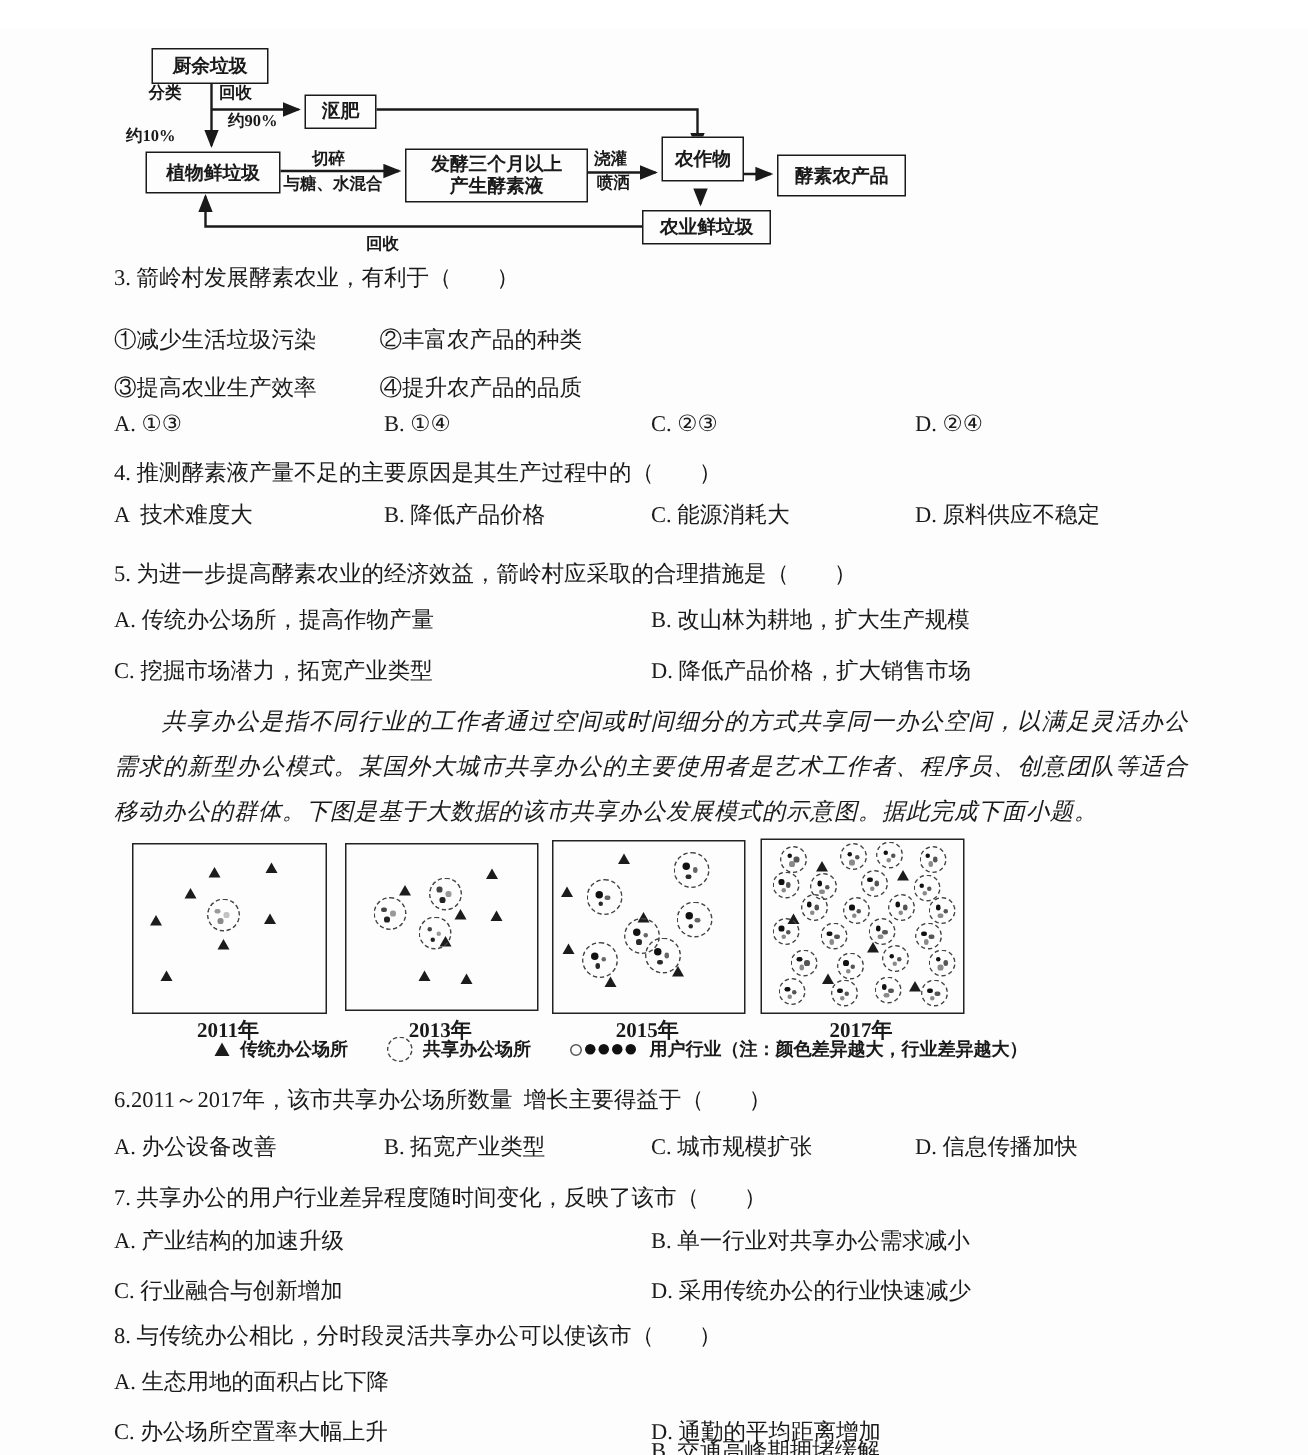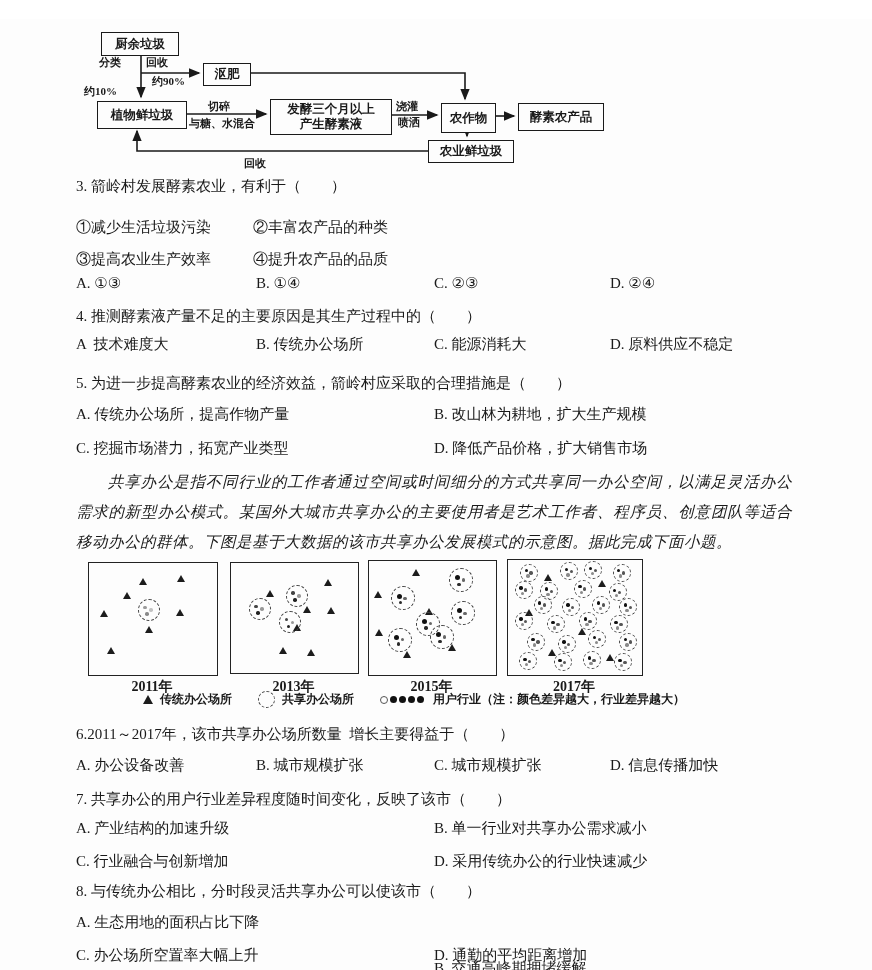--- a/index.html
+++ b/index.html
@@ -64,21 +64,21 @@
       </g>
     </svg>
 
     <div class="fc-box" style="left:101px;top:13px;width:76px;height:22px"><span>厨余垃圾</span></div>
     <div class="fc-box" style="left:203px;top:44px;width:46px;height:21px"><span>沤肥</span></div>
     <div class="fc-box" style="left:97px;top:82px;width:88px;height:26px"><span>植物鲜垃圾</span></div>
     <div class="fc-box" style="left:270px;top:80px;width:120px;height:34px">
       <span>发酵三个月以上</span>
       <span>产生酵素液</span>
     </div>
-    <div class="fc-box" style="left:441px;top:84px;width:53px;height:28px"><span>农作物</span></div>
+    <div class="fc-box" style="left:441px;top:72px;width:53px;height:28px"><span>农作物</span></div>
     <div class="fc-box" style="left:518px;top:84px;width:84px;height:26px"><span>酵素农产品</span></div>
     <div class="fc-box" style="left:428px;top:121px;width:84px;height:21px"><span>农业鲜垃圾</span></div>
 
     <span class="fc-label" style="left:99px;top:38px">分类</span>
     <span class="fc-label" style="left:146px;top:38px">回收</span>
     <span class="fc-label" style="left:152px;top:57px">约90%</span>
     <span class="fc-label" style="left:84px;top:67px">约10%</span>
     <span class="fc-label" style="left:208px;top:82px">切碎</span>
     <span class="fc-label" style="left:189px;top:99px">与糖、水混合</span>
     <span class="fc-label" style="left:396px;top:82px">浇灌</span>
@@ -91,21 +91,21 @@
   <span class="opt" style="left:253px;top:199px">②丰富农产品的种类</span>
   <span class="opt" style="left:76px;top:231px">③提高农业生产效率</span>
   <span class="opt" style="left:253px;top:231px">④提升农产品的品质</span>
   <span class="opt" style="left:76px;top:255px">A. ①③</span>
   <span class="opt" style="left:256px;top:255px">B. ①④</span>
   <span class="opt" style="left:434px;top:255px">C. ②③</span>
   <span class="opt" style="left:610px;top:255px">D. ②④</span>
 
   <div class="line" style="top:288px">4. 推测酵素液产量不足的主要原因是其生产过程中的（　　）</div>
   <span class="opt" style="left:76px;top:316px">A  技术难度大</span>
-  <span class="opt" style="left:256px;top:316px">B. 传统办公场所</span>
+  <span class="opt" style="left:256px;top:316px">B. 降低产品价格</span>
   <span class="opt" style="left:434px;top:316px">C. 能源消耗大</span>
   <span class="opt" style="left:610px;top:316px">D. 原料供应不稳定</span>
 
   <div class="line" style="top:355px">5. 为进一步提高酵素农业的经济效益，箭岭村应采取的合理措施是（　　）</div>
   <span class="opt" style="left:76px;top:386px">A. 传统办公场所，提高作物产量</span>
   <span class="opt" style="left:434px;top:386px">B. 改山林为耕地，扩大生产规模</span>
   <span class="opt" style="left:76px;top:420px">C. 挖掘市场潜力，拓宽产业类型</span>
   <span class="opt" style="left:434px;top:420px">D. 降低产品价格，扩大销售市场</span>
 
   <div class="passage">共享办公是指不同行业的工作者通过空间或时间细分的方式共享同一办公空间，以满足灵活办公需求的新型办公模式。某国外大城市共享办公的主要使用者是艺术工作者、程序员、创意团队等适合移动办公的群体。下图是基于大数据的该市共享办公发展模式的示意图。据此完成下面小题。</div>
@@ -330,21 +330,21 @@
       <span class="gap"></span>
       <span class="leg-ind">
         <i class="hollow"></i><i class="fill"></i><i class="fill"></i><i class="fill"></i><i class="fill"></i>
       </span>
       <span>用户行业（注：颜色差异越大，行业差异越大）</span>
     </div>
   </div>
 
   <div class="line" style="top:706px">6.2011～2017年，该市共享办公场所数量  增长主要得益于（　　）</div>
   <span class="opt" style="left:76px;top:737px">A. 办公设备改善</span>
-  <span class="opt" style="left:256px;top:737px">B. 城市规模扩张</span>
+  <span class="opt" style="left:256px;top:737px">B. 拓宽产业类型</span>
   <span class="opt" style="left:434px;top:737px">C. 城市规模扩张</span>
   <span class="opt" style="left:610px;top:737px">D. 信息传播加快</span>
 
   <div class="line" style="top:771px">7. 共享办公的用户行业差异程度随时间变化，反映了该市（　　）</div>
   <span class="opt" style="left:76px;top:800px">A. 产业结构的加速升级</span>
   <span class="opt" style="left:434px;top:800px">B. 单一行业对共享办公需求减小</span>
   <span class="opt" style="left:76px;top:833px">C. 行业融合与创新增加</span>
   <span class="opt" style="left:434px;top:833px">D. 采用传统办公的行业快速减少</span>
 
   <div class="line" style="top:863px">8. 与传统办公相比，分时段灵活共享办公可以使该市（　　）</div>

